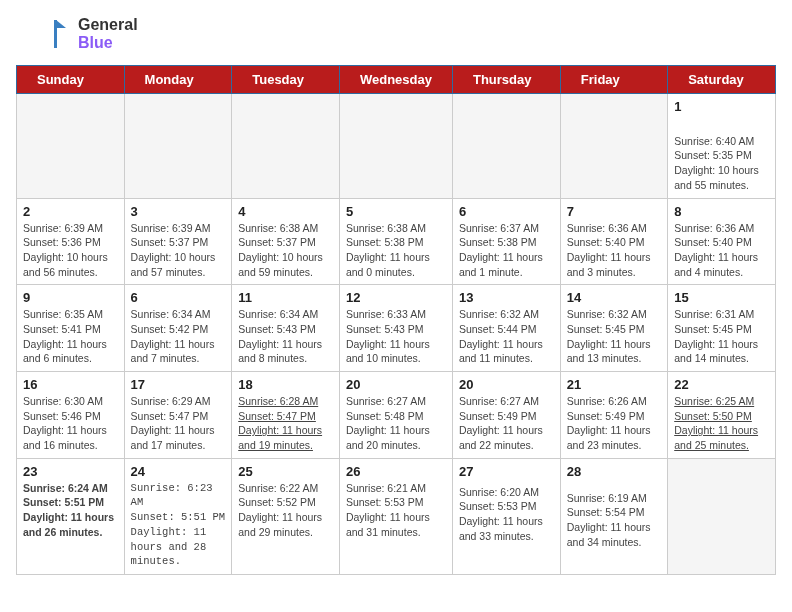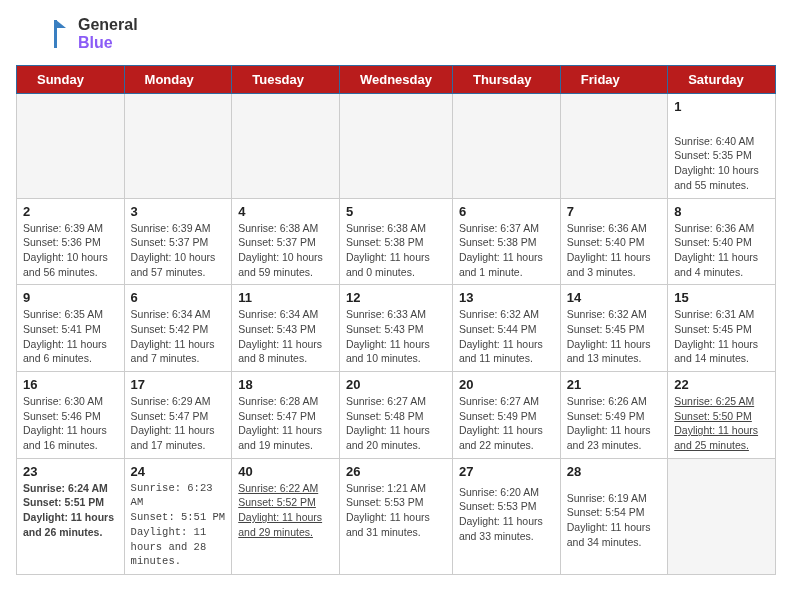--- a/index.html
+++ b/index.html
@@ -216,21 +216,21 @@
 Daylight: 11 hours and 16 minutes.</div>
         </td>
         <td>
           <div class="day-number">17</div>
           <div class="day-info" style="white-space: pre-line;">Sunrise: 6:29 AM
 Sunset: 5:47 PM
 Daylight: 11 hours and 17 minutes.</div>
         </td>
         <td>
           <div class="day-number">18</div>
-          <div class="day-info" style="white-space: pre-line;">Sunrise: 6:28 AM
+          <div class="day-info" style="white-space: pre-line; text-decoration: underline;">Sunrise: 6:28 AM
 Sunset: 5:47 PM
 Daylight: 11 hours and 19 minutes.</div>
         </td>
         <td>
           <div class="day-number">20</div>
           <div class="day-info" style="white-space: pre-line;">Sunrise: 6:27 AM
 Sunset: 5:48 PM
 Daylight: 11 hours and 20 minutes.</div>
         </td>
         <td>
@@ -259,28 +259,28 @@
 Sunset: 5:51 PM
 Daylight: 11 hours and 26 minutes.</div>
         </td>
         <td>
           <div class="day-number">24</div>
           <div class="day-info" style="white-space: pre-line; font-family: Liberation Mono, monospace;">Sunrise: 6:23 AM
 Sunset: 5:51 PM
 Daylight: 11 hours and 28 minutes.</div>
         </td>
         <td>
-          <div class="day-number">40</div>
-          <div class="day-info" style="white-space: pre-line; text-decoration: underline;">Sunrise: 6:22 AM
+          <div class="day-number">25</div>
+          <div class="day-info" style="white-space: pre-line;">Sunrise: 6:22 AM
 Sunset: 5:52 PM
 Daylight: 11 hours and 29 minutes.</div>
         </td>
         <td>
           <div class="day-number">26</div>
-          <div class="day-info" style="white-space: pre-line;">Sunrise: 1:21 AM
+          <div class="day-info" style="white-space: pre-line;">Sunrise: 6:21 AM
 Sunset: 5:53 PM
 Daylight: 11 hours and 31 minutes.</div>
         </td>
         <td>
           <div class="day-number">27</div>
           <div class="day-info" style="white-space: pre-line; margin-top: 6px;">Sunrise: 6:20 AM
 Sunset: 5:53 PM
 Daylight: 11 hours and 33 minutes.</div>
         </td>
         <td>

